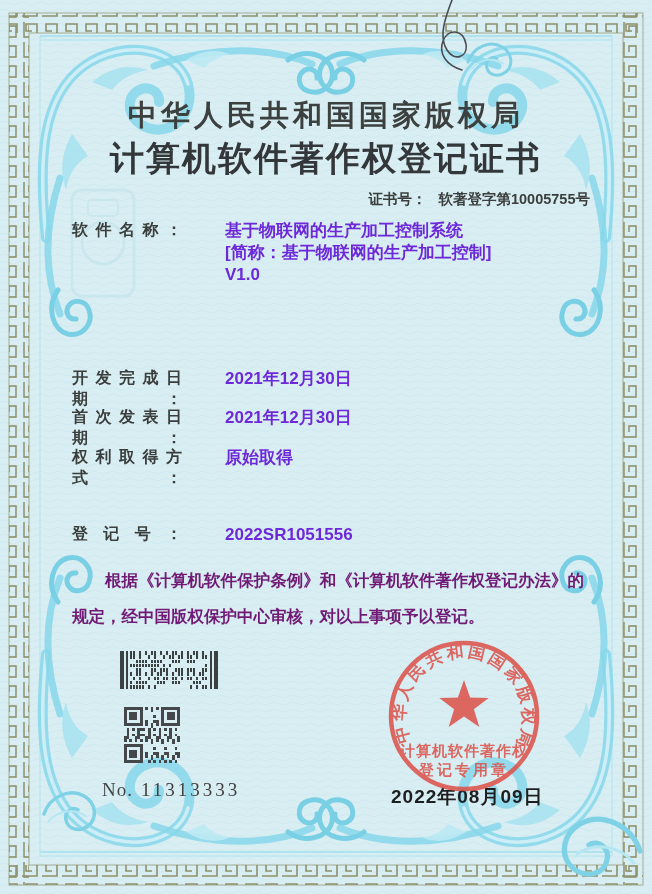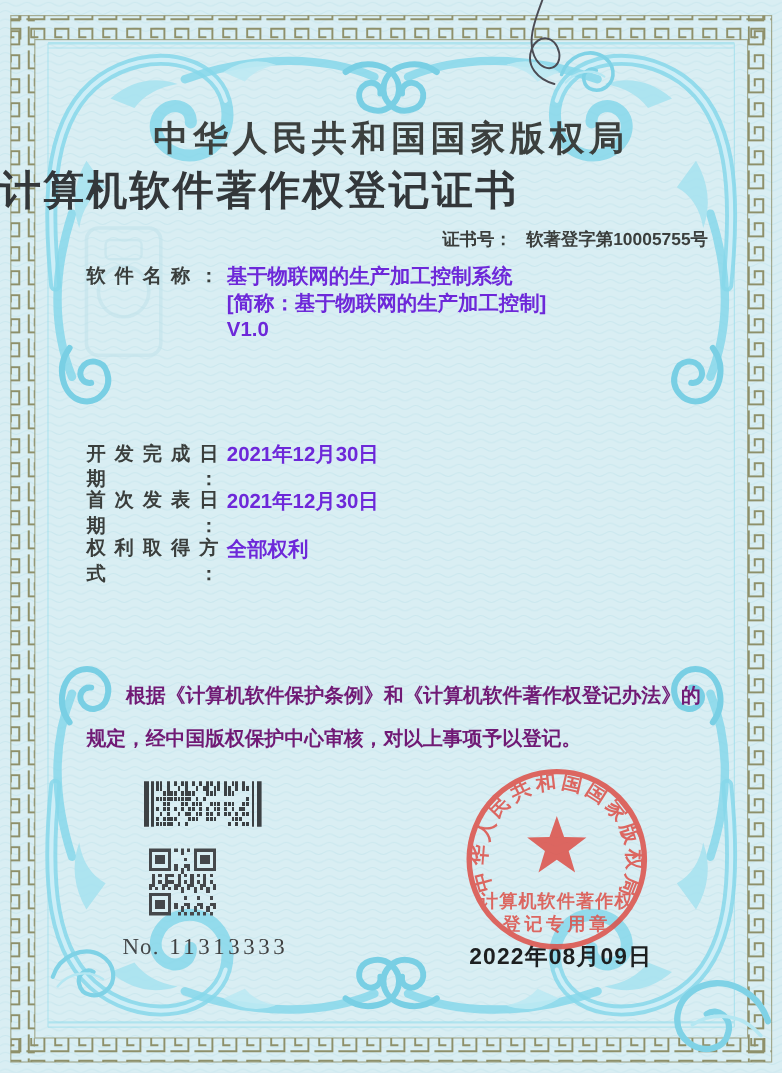--- a/index.html
+++ b/index.html
@@ -11,28 +11,28 @@
   }
   svg{display:block;}
   .deco{position:absolute;left:0;top:0;z-index:1;pointer-events:none;}
   .txt{position:absolute;z-index:3;}
   .serif{font-family:"Liberation Serif",serif;}
   .authority{
     left:0;right:0;top:96px;text-align:center;
     font-size:29px;font-weight:bold;letter-spacing:4px;color:#3c403e;
   }
   .cert-title{
-    left:0;right:0;top:136px;
+    left:0;right:0;top:136px;text-align:center;
     font-size:34px;font-weight:bold;letter-spacing:2px;color:#33373a;
   }
   .certno{
     top:190px;right:62px;font-size:14.5px;font-weight:bold;color:#3a3e3c;
     display:flex;gap:12px;
   }
-  .row{left:72px;display:flex;align-items:flex-start;}
+  .row{left:72px;display:flex;align-items:flex-start;gap:36px;}
   .row .lab{
     width:110px;flex:0 0 110px;font-size:16px;font-weight:bold;color:#3a3e3c;
     text-align:justify;text-align-last:justify;letter-spacing:0;
   }
   .row .val{margin-left:7px;font-size:17px;font-weight:bold;color:#6d28d9;line-height:22px;}
   .val .line{white-space:nowrap;}
   .statement{
     left:72px;top:562px;width:512px;
     font-size:16.5px;font-weight:bold;color:#701a75;line-height:36px;
     text-indent:2em;text-align:justify;
@@ -147,25 +147,31 @@
   <div class="txt row" style="top:407px">
     <span class="lab">首次发表日期：</span>
     <span class="val">
         <div class="line">2021年12月30日</div>
       </span>
   </div>
 
   <div class="txt row" style="top:447px">
     <span class="lab">权利取得方式：</span>
     <span class="val">
-        <div class="line">全部权利</div>
+        <div class="line">原始取得</div>
       </span>
   </div>
 
 
+  <div class="txt row" style="top:524px">
+    <span class="lab">登记号：</span>
+    <span class="val">
+        <div class="line">2022SR1051556</div>
+      </span>
+  </div>
 
   <div class="txt statement">根据《计算机软件保护条例》和《计算机软件著作权登记办法》的规定，经中国版权保护中心审核，对以上事项予以登记。</div>
 
   <svg class="codes" style="left:120px;top:651px" width="98" height="38" shape-rendering="crispEdges">
       <g id="barcode-g">
         <rect x="0" y="0" width="4" height="38" fill="#3c4144"></rect>
         <rect x="6" y="0" width="2" height="38" fill="#3c4144"></rect>
         <rect x="90" y="0" width="2" height="38" fill="#3c4144"></rect>
         <rect x="94" y="0" width="4" height="38" fill="#3c4144"></rect>
         <rect x="10" y="0" width="2.4" height="3.6" fill="#3c4144"></rect>

